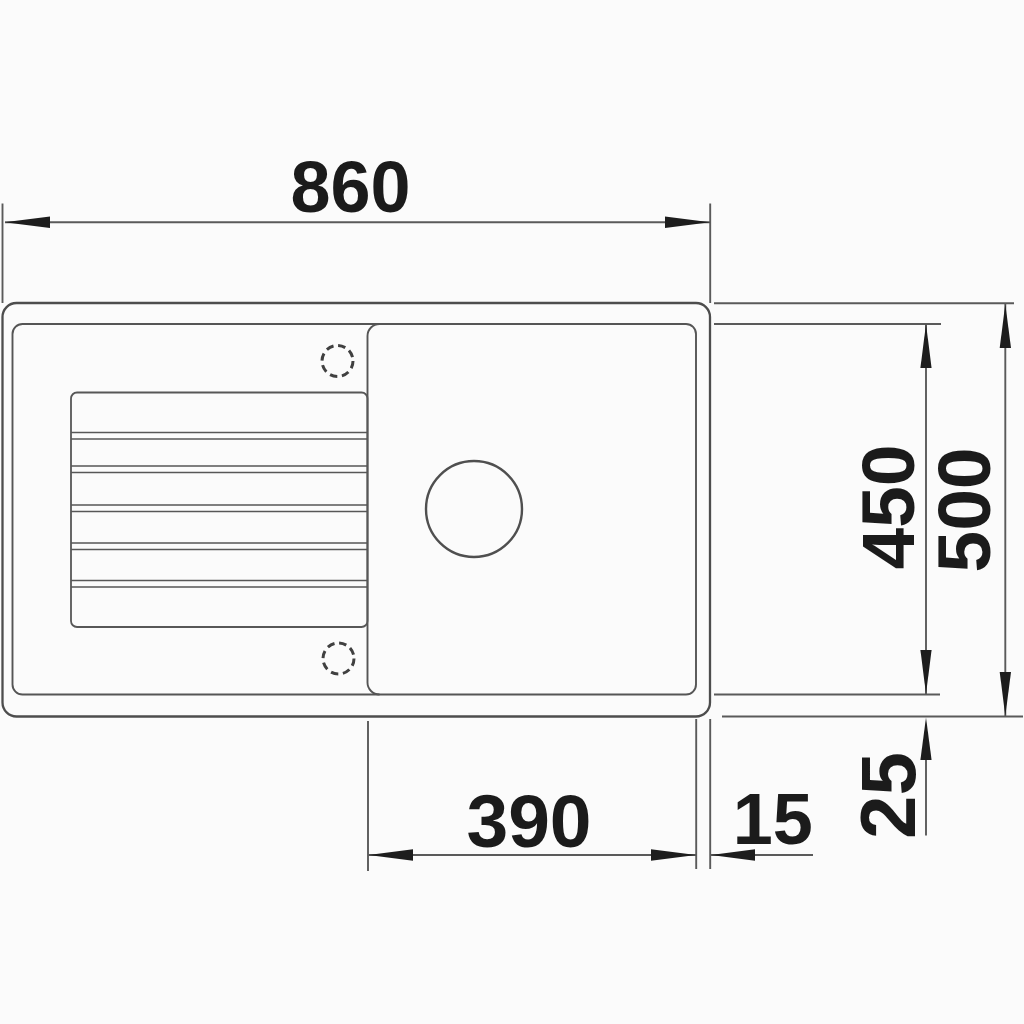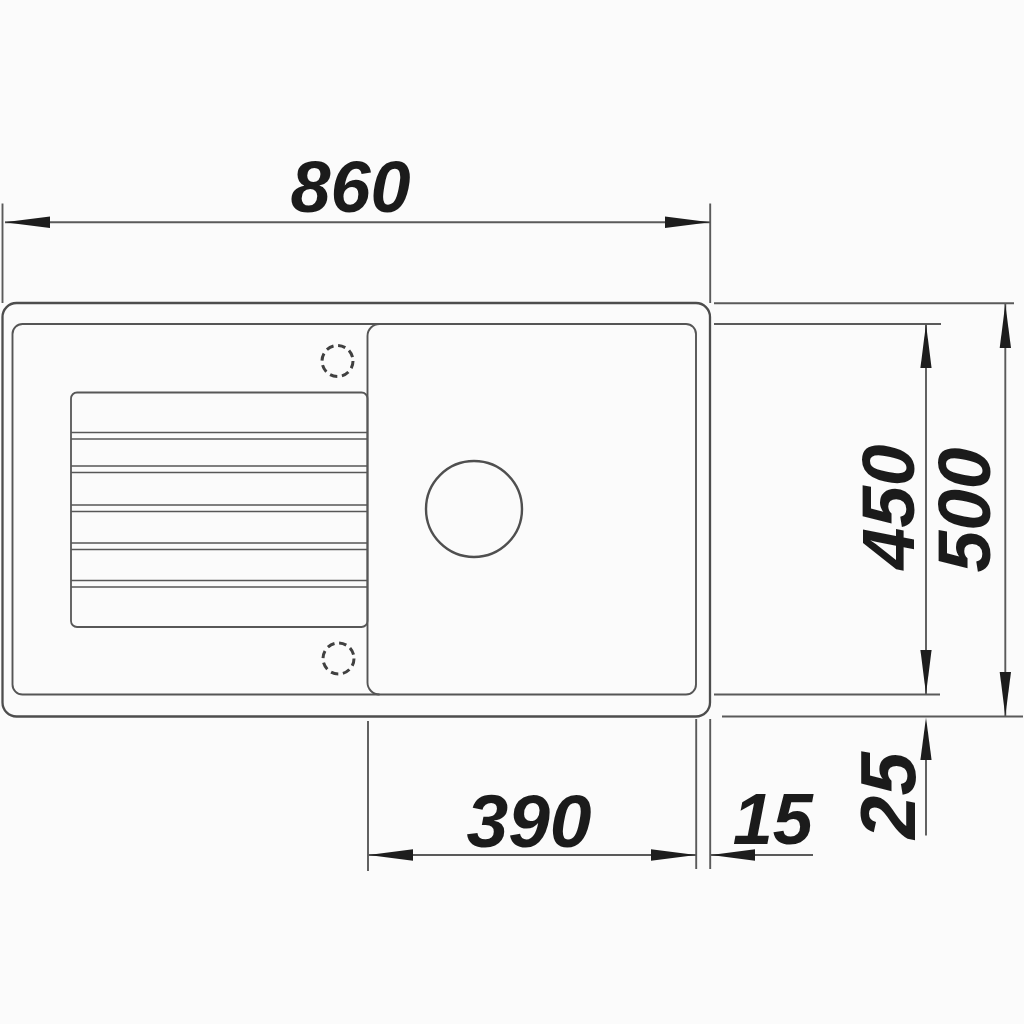--- a/index.html
+++ b/index.html
@@ -1,16 +1,16 @@
 <!DOCTYPE html>
 <html><head>
 <meta charset="utf-8">
 <style>
   html,body{margin:0;padding:0;background:#fbfbfb;}
-  .wrap{width:1024px;height:1024px;position:relative;overflow:hidden;font-style:italic;}
+  .wrap{width:1024px;height:1024px;position:relative;overflow:hidden;}
   svg{display:block;filter:blur(0.45px);}
   text{font-family:"Liberation Sans", sans-serif;font-weight:bold;fill:#1b1b1b;}
 </style>
 </head>
 <body>
 <div class="wrap">
 <svg width="1024" height="1024" viewBox="0 0 1024 1024">
 
   <rect x="0" y="0" width="1024" height="1024" fill="#fbfbfb"></rect>
 

